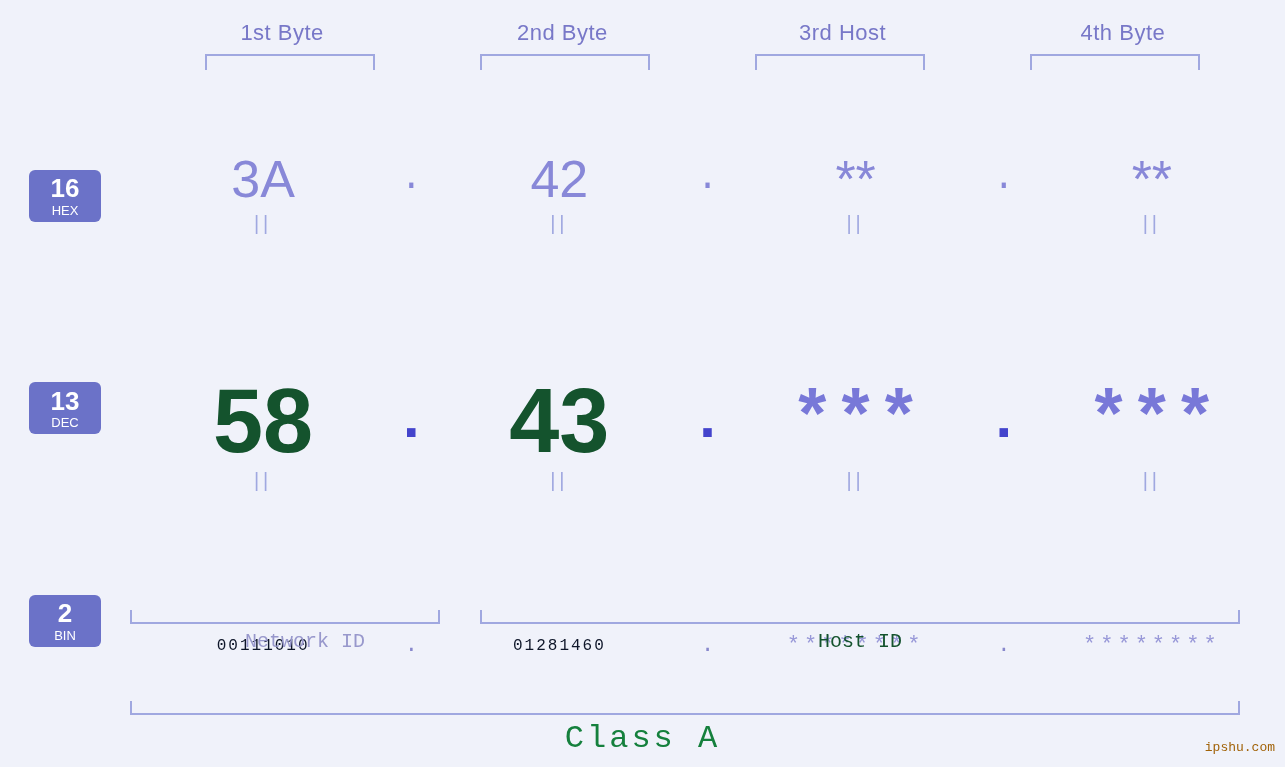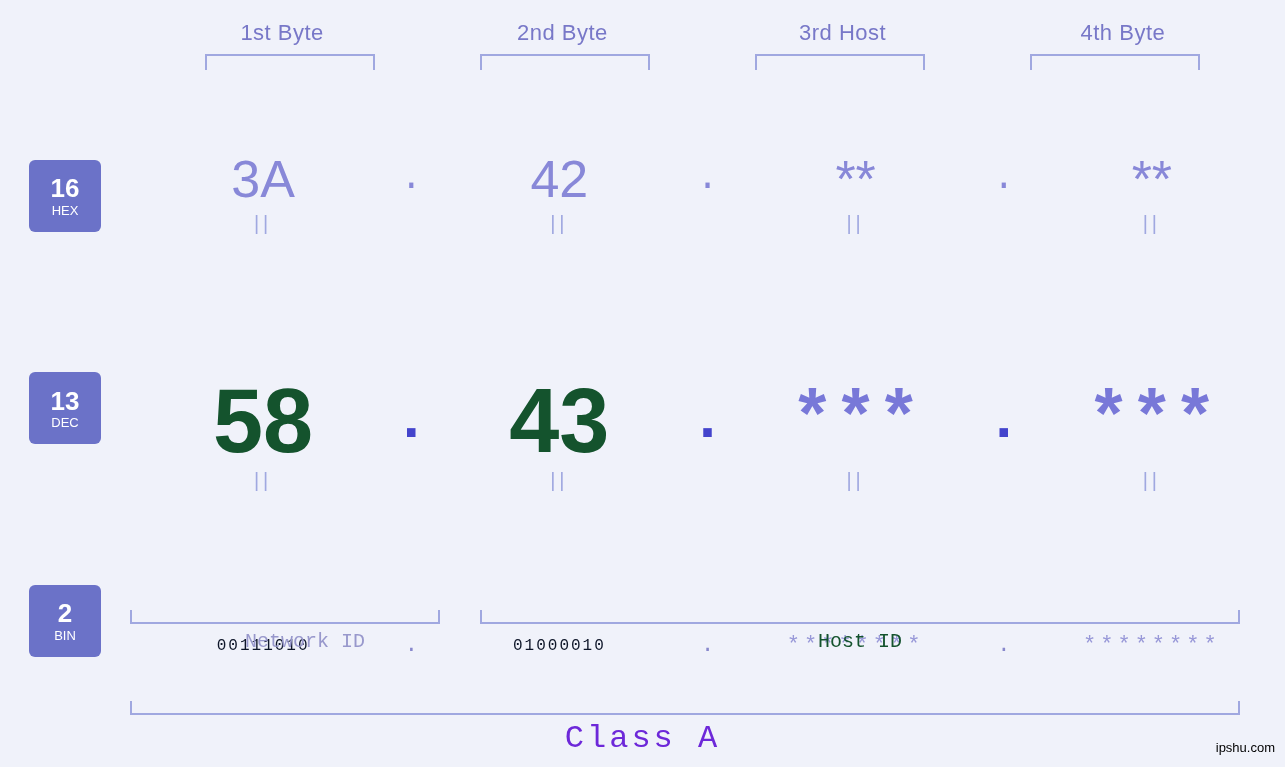--- a/index.html
+++ b/index.html
@@ -75,21 +75,21 @@
       align-items: center;
       width: 130px;
       padding: 10px 20px;
       padding-bottom: 40px;
     }
 
     .base-badge {
       background-color: #6b72c8;
       color: white;
       width: 72px;
-      height: 72px;
+      height: 52px;
       border-radius: 6px;
       display: flex;
       flex-direction: column;
       align-items: center;
       justify-content: center;
       font-family: Arial, sans-serif;
       font-size: 13px;
     }
     .base-badge .base-num {
       font-size: 26px;
@@ -207,32 +207,32 @@
       position: absolute;
       bottom: 10px;
       left: 0;
       right: 0;
       display: flex;
       align-items: center;
       justify-content: center;
     }
     .class-label {
       font-size: 32px;
-      color: #6d28d9;
+      color: #15803d;
       font-family: 'Courier New', monospace;
       letter-spacing: 3px;
     }
 
     .watermark {
       position: absolute;
       bottom: 12px;
       right: 10px;
-      color: #000000;
+      color: #a16207;
       font-size: 13px;
-      font-family: Liberation Sans, sans-serif;
+      font-family: Liberation Mono, monospace;
     }
   </style>
 </head>
 <body>
 
 <div class="main-container">
 
   <div class="byte-labels-row">
     <div class="byte-label">1st Byte</div>
     <div class="byte-label">2nd Byte</div>
@@ -364,21 +364,21 @@
 
       <div>
         <div class="value-row">
           <div class="byte-cell">
             <span class="bin-value">00111010</span>
           </div>
           <div class="dot-cell">
               <span class="bin-dot">.</span>
             </div>
           <div class="byte-cell">
-            <span class="bin-value">01000010</span>
+            <span class="bin-value">01281460</span>
           </div>
           <div class="dot-cell">
               <span class="bin-dot">.</span>
             </div>
           <div class="byte-cell">
             <span class="bin-star">********</span>
           </div>
           <div class="dot-cell">
               <span class="bin-dot">.</span>
             </div>

